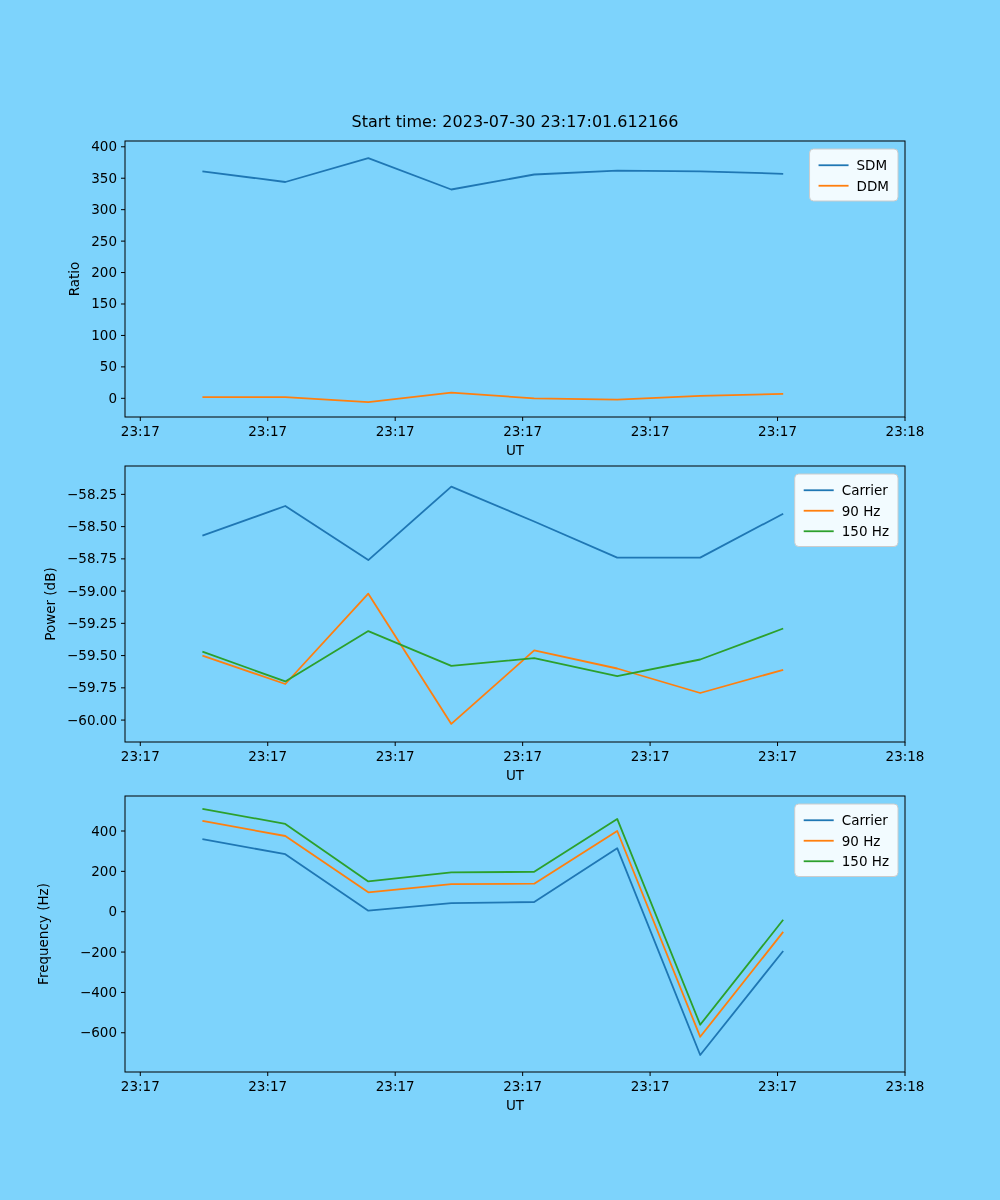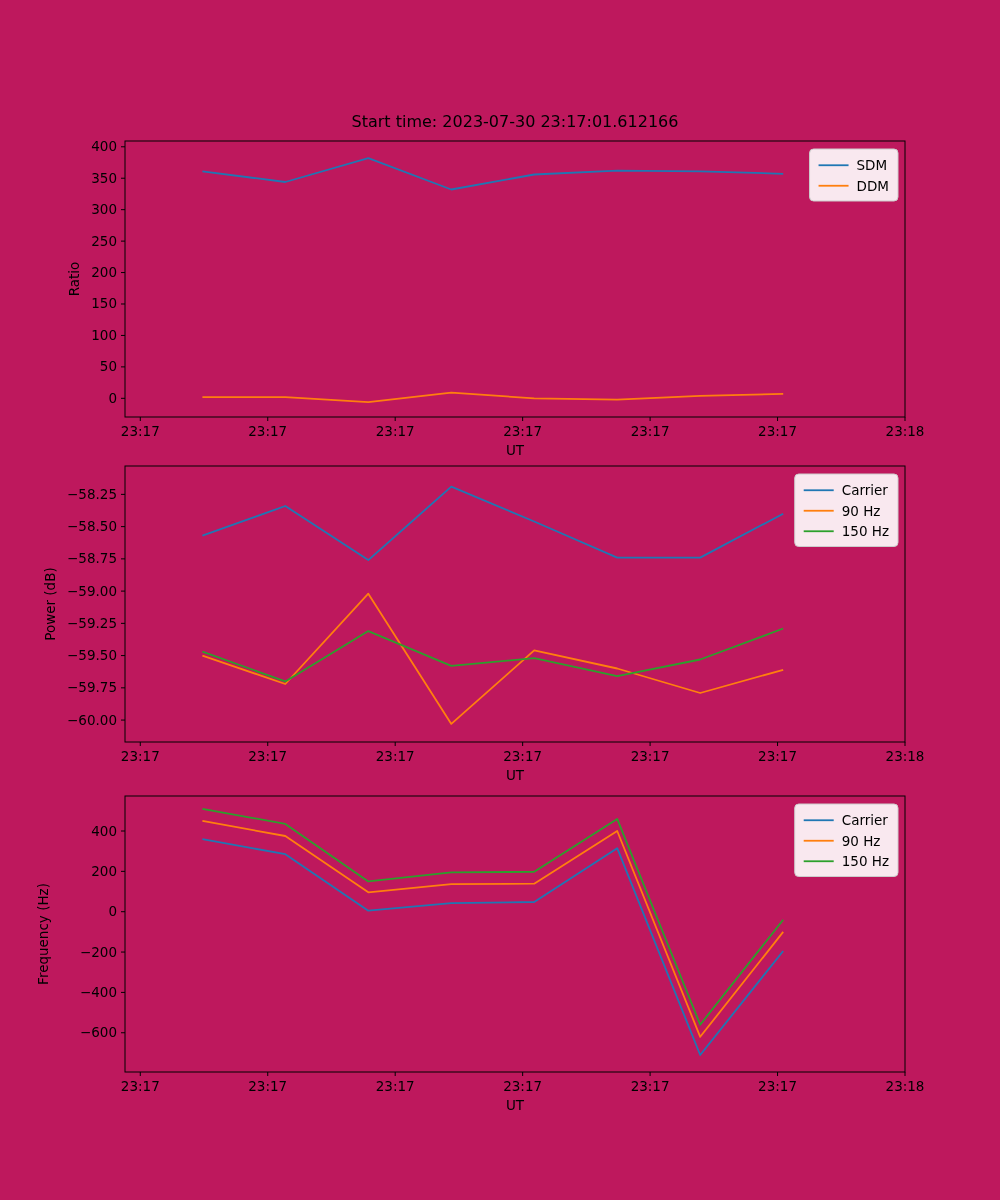--- a/index.html
+++ b/index.html
@@ -1,16 +1,16 @@
 <!DOCTYPE html>
 <html><head>
 <meta charset="utf-8">
 <style>
   html,body{margin:0;padding:0;background:#fff;}
-  #figure{position:relative;width:1000px;height:1200px;background:#be185d;overflow:hidden;
+  #figure{position:relative;width:1000px;height:1200px;background:#7dd3fc;overflow:hidden;
           font-family:"DejaVu Sans","Liberation Sans",sans-serif;}
   #figure-title{position:absolute;left:15px;top:112px;width:1000px;text-align:center;
           font-size:16px;color:#000;}
   #fig-svg{position:absolute;left:0;top:0;}
   #fig-svg text{font-family:"DejaVu Sans","Liberation Sans",sans-serif;fill:#000;}
 </style>
 </head>
 <body>
 
 <div id="figure">

